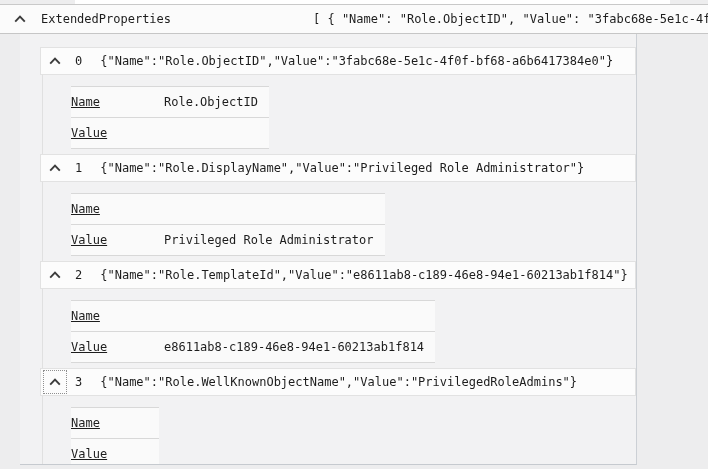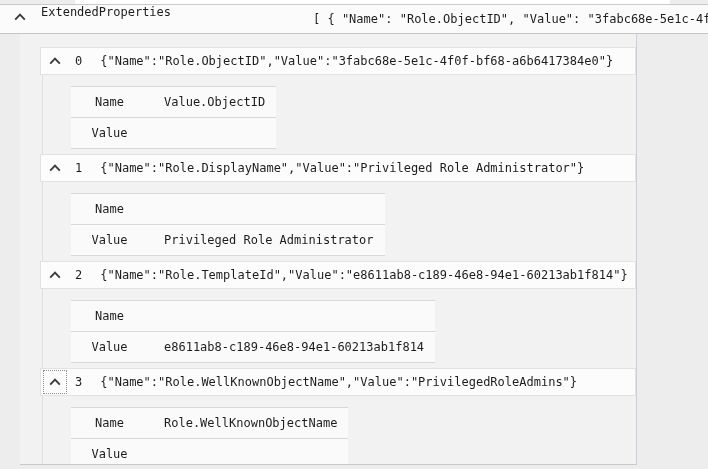--- a/index.html
+++ b/index.html
@@ -8,21 +8,21 @@
     background:#ededee;
     font-family:"DejaVu Sans Mono","Liberation Mono",monospace;
     font-size:12px;color:#1d1d1d;
     -webkit-font-smoothing:antialiased;
   }
   .top-strip{height:4px;position:relative;border-bottom:1px solid #c9c9c9;background:#ededee;}
   .top-strip .white-seg{position:absolute;left:75px;top:0;width:595px;height:4px;background:#ffffff;}
 
   .root-row{
     height:28px;background:#fbfbfb;border-bottom:1px solid #c6c6c6;
-    display:flex;align-items:flex-start;position:relative;white-space:nowrap;overflow:hidden;
+    display:flex;align-items:center;position:relative;white-space:nowrap;overflow:hidden;
   }
   .expander{
     width:24px;height:24px;flex:0 0 auto;
     display:flex;align-items:center;justify-content:center;
     background:transparent;border:1px dotted transparent;box-sizing:border-box;
     padding:0;cursor:pointer;
   }
   .root-row .expander{margin-left:8px;}
   .root-label{margin-left:9px;}
   .root-preview{position:absolute;left:313px;top:50%;transform:translateY(-50%);white-space:pre;}
@@ -47,21 +47,21 @@
   .item-content{
     margin-left:2px;border-left:1px solid #e0e0e0;
     padding:11px 0 5px 28px;
   }
   .subtable{display:inline-block;background:#fafafa;border-top:1px solid #d8d8d8;}
   .subrow{
     display:grid;grid-template-columns:77px auto;align-items:center;
     height:30px;box-sizing:content-box;
     border-bottom:1px solid #d8d8d8;padding-right:11px;
   }
-  .cell-label{text-align:center;}
+  .cell-label{text-align:left;text-decoration:underline;}
   .cell-value{padding-left:16px;white-space:pre;}
 
   .chev{display:block;}
 </style>
 </head>
 <body>
 
 <div class="top-strip">
   <div class="white-seg"></div>
 </div>
@@ -85,21 +85,21 @@
           <path d="M2.2 7.6 L7 2.6 L11.8 7.6" fill="none" stroke="#3c3c3c" stroke-width="1.9"></path>
         </svg>
       </button>
       <span class="item-index">0</span>
       <span class="item-json">{"Name":"Role.ObjectID","Value":"3fabc68e-5e1c-4f0f-bf68-a6b6417384e0"}</span>
     </div>
     <div class="item-content">
       <div class="subtable">
         <div class="subrow">
           <span class="cell-label">Name</span>
-          <span class="cell-value">Value.ObjectID</span>
+          <span class="cell-value">Role.ObjectID</span>
         </div>
         <div class="subrow">
           <span class="cell-label">Value</span>
         </div>
       </div>
     </div>
   </div>
 
   <div class="item">
     <div class="item-header">
@@ -154,21 +154,20 @@
           <path d="M2.2 7.6 L7 2.6 L11.8 7.6" fill="none" stroke="#3c3c3c" stroke-width="1.9"></path>
         </svg>
       </button>
       <span class="item-index">3</span>
       <span class="item-json">{"Name":"Role.WellKnownObjectName","Value":"PrivilegedRoleAdmins"}</span>
     </div>
     <div class="item-content">
       <div class="subtable">
         <div class="subrow">
           <span class="cell-label">Name</span>
-          <span class="cell-value">Role.WellKnownObjectName</span>
         </div>
         <div class="subrow">
           <span class="cell-label">Value</span>
         </div>
       </div>
     </div>
   </div>
 
 </div>
 

